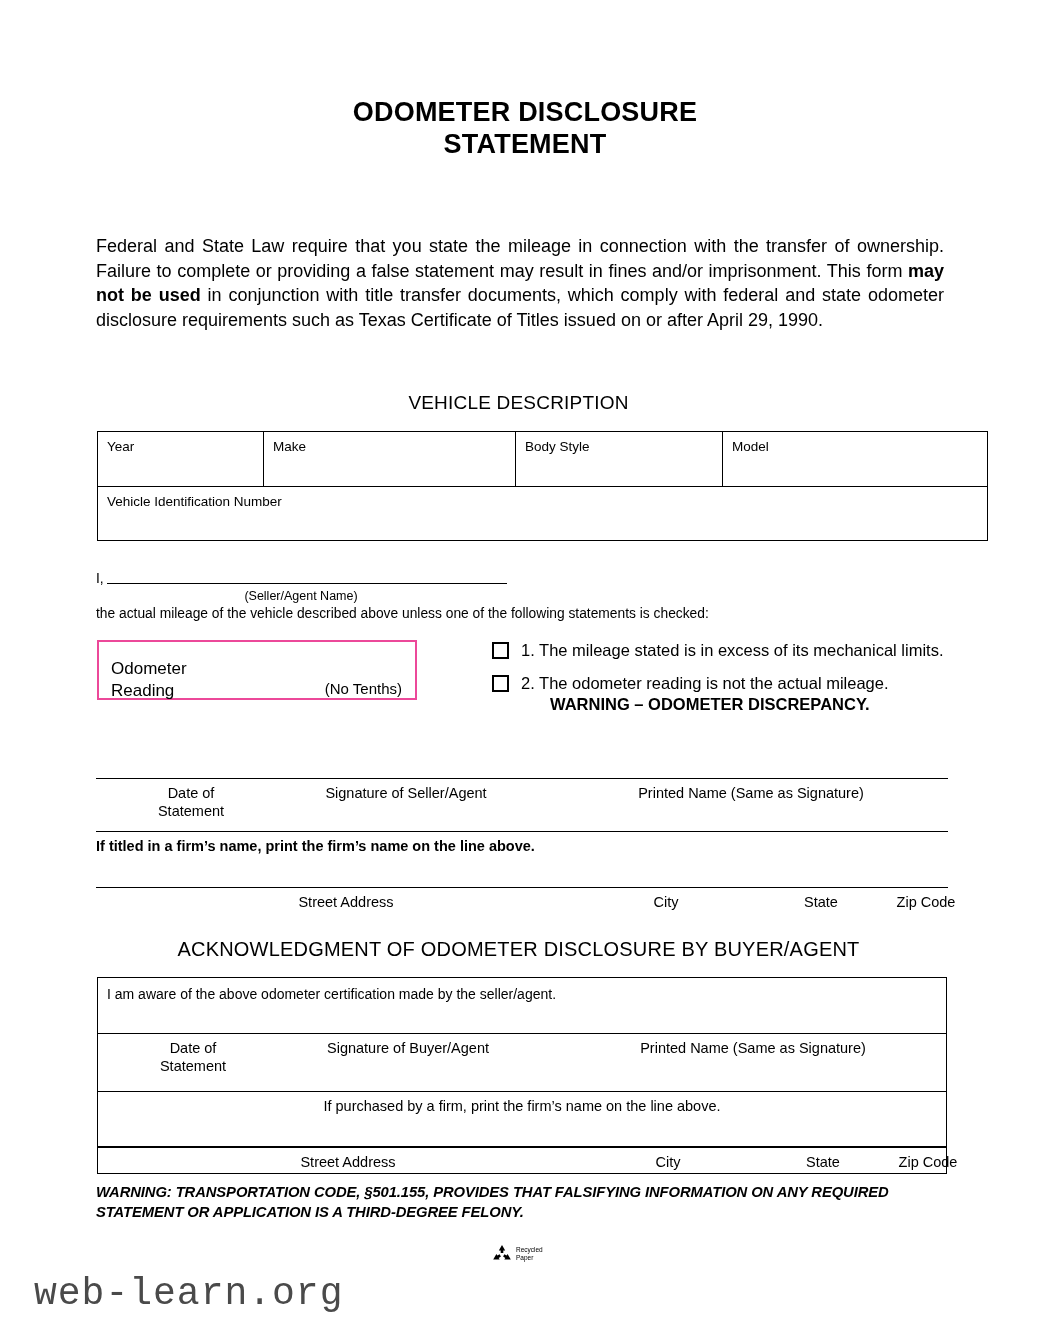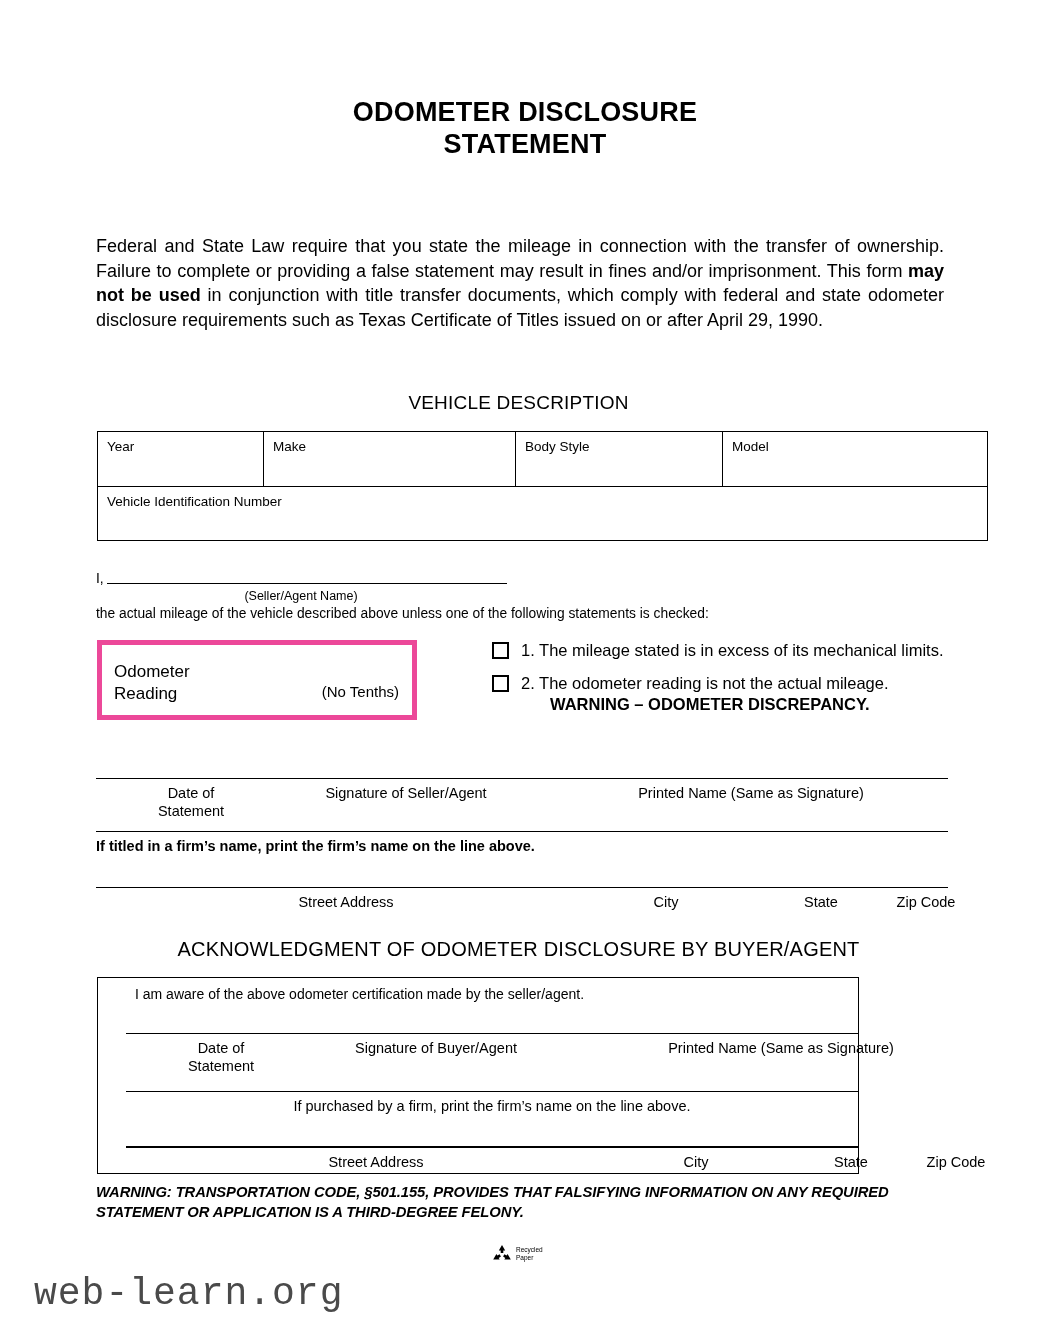--- a/index.html
+++ b/index.html
@@ -153,22 +153,22 @@
     font-size: 13.8px;
     white-space: nowrap;
   }
 
   
   .odometer-box {
     position: absolute;
     left: 97px;
     top: 640px;
     width: 320px;
-    height: 80px;
-    border: 5px solid #ec4899;
+    height: 60px;
+    border: 2px solid #ec4899;
     box-sizing: border-box;
   }
   .odo-label {
     position: absolute;
     left: 12px;
     top: 16px;
     font-size: 17px;
     line-height: 22px;
   }
   .no-tenths {
@@ -254,24 +254,23 @@
   .lbl-street { left: 100px; top: 5px;  width: 300px; }
   .lbl-city   { left: 470px; top: 5px;  width: 200px; }
   .lbl-state  { left: 670px; top: 5px;  width: 110px; }
   .lbl-zip    { left: 775px; top: 5px;  width: 110px; }
 
   
   .ack-table {
     position: absolute;
     left: 97px;
     top: 977px;
-    width: 762px;
+    width: 850px;
     border: 1px solid #000;
     box-sizing: border-box;
-    padding-left: 28px;
   }
   .ack-row {
     position: relative;
     border-bottom: 1px solid #000;
     box-sizing: border-box;
   }
   .ack-row:last-child { border-bottom: none; }
   .ack-aware {
     height: 56px;
     font-size: 14px;

